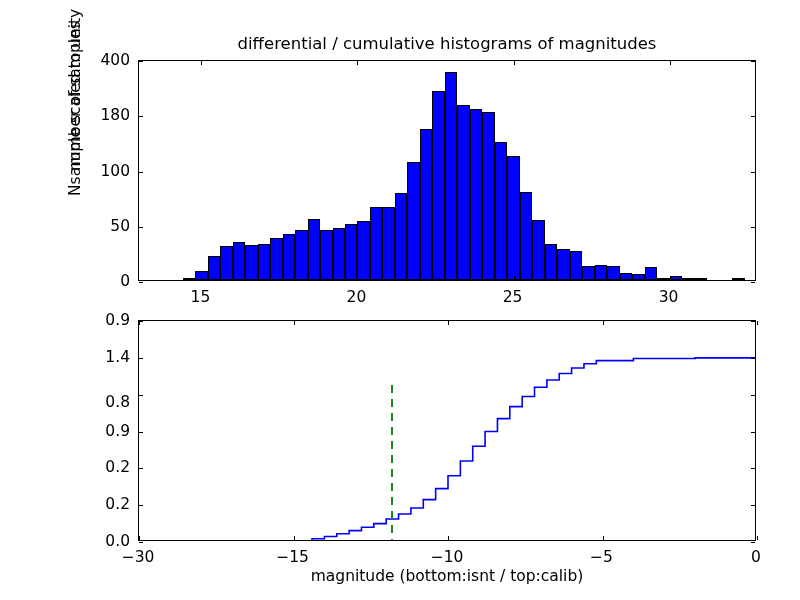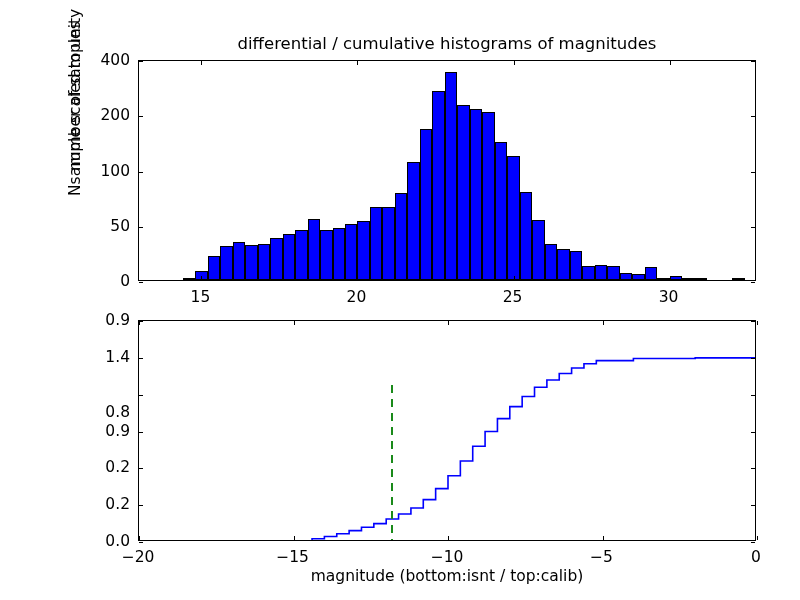--- a/index.html
+++ b/index.html
@@ -228,21 +228,21 @@
         <div class="tick-y" style="top: 55.25px;"></div>
         <div class="tick-y-right" style="top: 55.25px;"></div>
         <div class="tick-y" style="top: 0px;"></div>
         <div class="tick-y-right" style="top: 0px;"></div>
       </div>
   </div>
   <div id="top-ylabels">
       <div class="ticklabel-y" style="left: 44px; width: 50px; top: 281px;">0</div>
       <div class="ticklabel-y" style="left: 44px; width: 50px; top: 225.75px;">50</div>
       <div class="ticklabel-y" style="left: 44px; width: 50px; top: 170.5px;">100</div>
-      <div class="ticklabel-y" style="left: 44px; width: 50px; top: 115.25px;">200</div>
+      <div class="ticklabel-y" style="left: 44px; width: 50px; top: 115.25px;">180</div>
       <div class="ticklabel-y" style="left: 44px; width: 50px; top: 60px;">400</div>
     </div>
   <div id="top-xlabels">
       <div class="ticklabel-x" style="left: 164.424px; top: 288px;">15</div>
       <div class="ticklabel-x" style="left: 320.485px; top: 288px;">20</div>
       <div class="ticklabel-x" style="left: 476.545px; top: 288px;">25</div>
       <div class="ticklabel-x" style="left: 632.606px; top: 288px;">30</div>
     </div>
   <div class="axislabel-y" id="top-ylabel-text" style="left:30px; top:171px;">number of samples</div>
 
@@ -279,26 +279,26 @@
         <div class="tick-y" style="top: 0px;"></div>
         <div class="tick-y-right" style="top: 0px;"></div>
       </div>
 
   </div>
   <div id="bottom-ylabels">
       <div class="ticklabel-y" style="left: 44px; width: 50px; top: 541px;">0.0</div>
       <div class="ticklabel-y" style="left: 44px; width: 50px; top: 504.167px;">0.2</div>
       <div class="ticklabel-y" style="left: 44px; width: 50px; top: 467.333px;">0.2</div>
       <div class="ticklabel-y" style="left: 44px; width: 50px; top: 430.5px;">0.9</div>
-      <div class="ticklabel-y" style="left: 44px; width: 50px; top: 412px;">0.8</div>
+      <div class="ticklabel-y" style="left: 44px; width: 50px; top: 402px;">0.8</div>
       <div class="ticklabel-y" style="left: 44px; width: 50px; top: 356.833px;">1.4</div>
       <div class="ticklabel-y" style="left: 44px; width: 50px; top: 320px;">0.9</div>
     </div>
   <div id="bottom-xlabels">
-      <div class="ticklabel-x" style="left: 102px; top: 548px;">−20</div>
+      <div class="ticklabel-x" style="left: 102px; top: 548px;">−30</div>
       <div class="ticklabel-x" style="left: 256.5px; top: 548px;">−15</div>
       <div class="ticklabel-x" style="left: 411px; top: 548px;">−10</div>
       <div class="ticklabel-x" style="left: 565.5px; top: 548px;">−5</div>
       <div class="ticklabel-x" style="left: 720px; top: 548px;">0</div>
     </div>
   <div class="axislabel-y" id="bottom-ylabel-text" style="left:30px; top:196px;">Nsample scaled to unity</div>
   <div class="axislabel-x" id="bottom-xlabel-text" style="left:411px; top:567px;">magnitude (bottom:isnt / top:calib)</div>
 
 </div>
 

